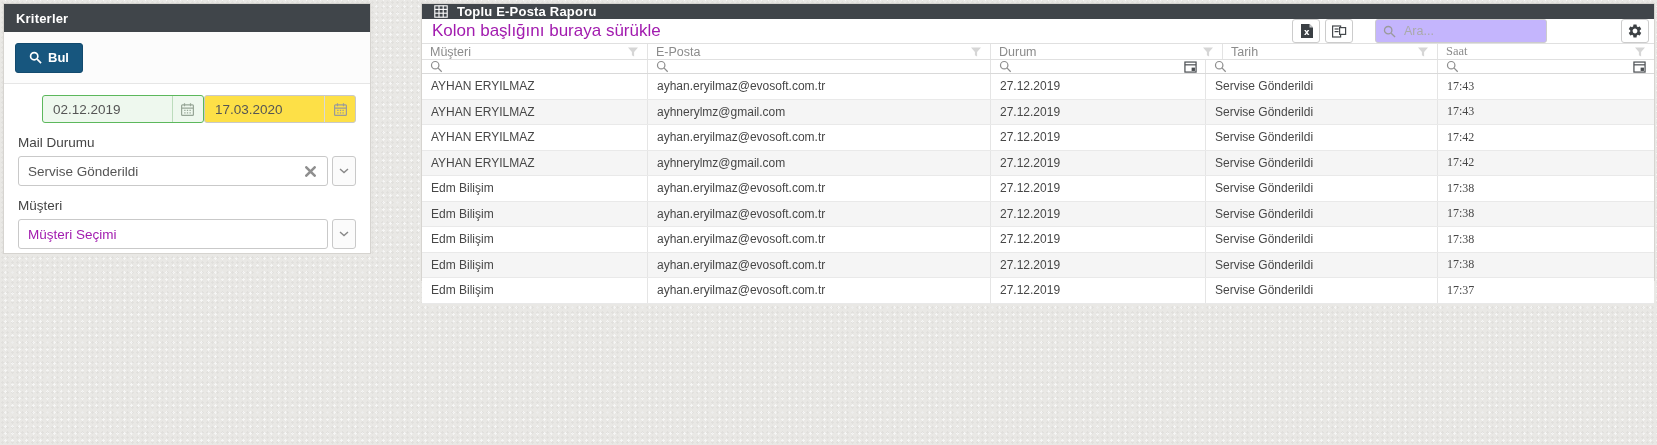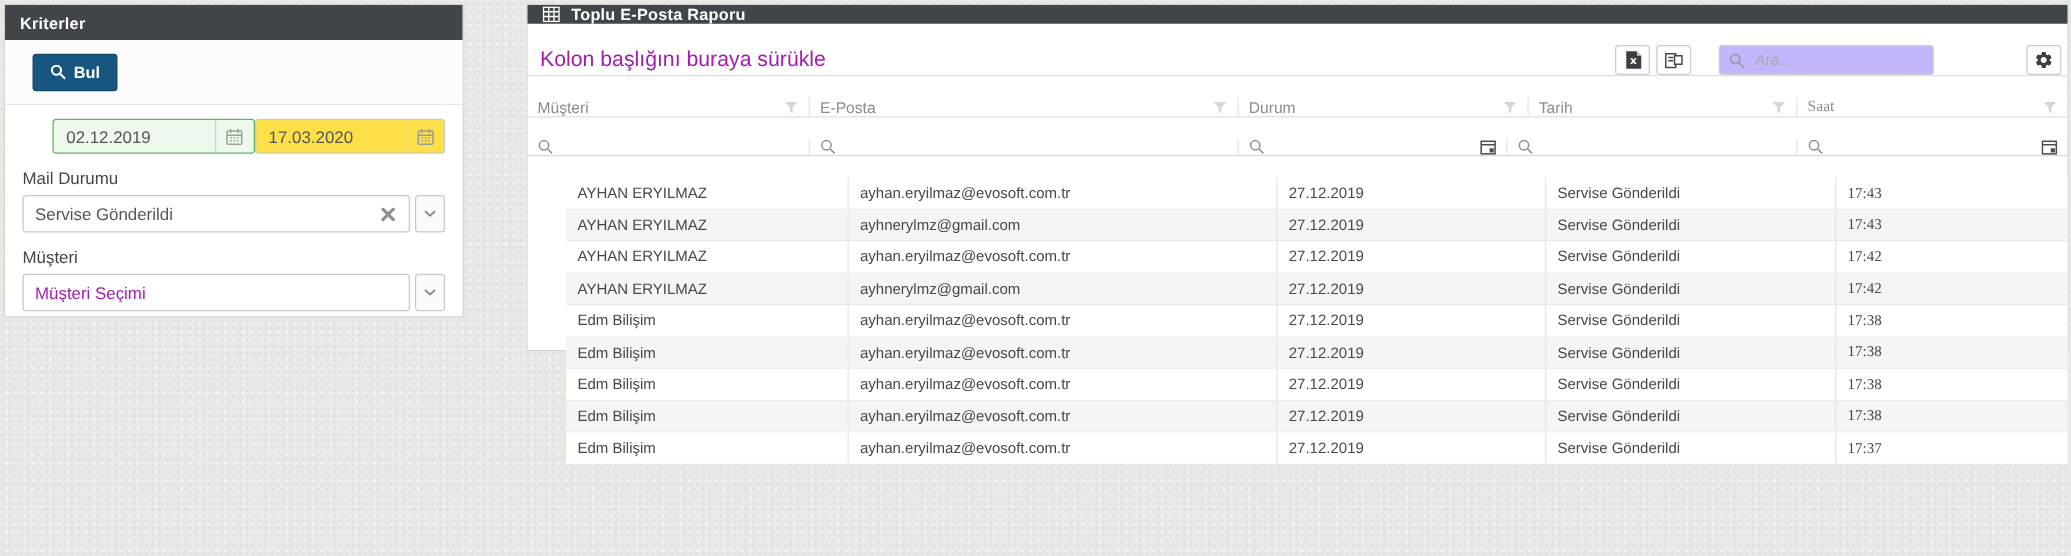--- a/index.html
+++ b/index.html
@@ -14,21 +14,21 @@
     background-position:0 0,2px 3px;
     color:#444;
   }
   .panel{position:absolute;background:#fff;border:1px solid #d6d4d0;box-sizing:border-box;}
   .panel-header{
     height:28px;background:#40454a;color:#fff;display:flex;align-items:center;
     padding:0 12px;font-size:13px;font-weight:600;letter-spacing:.2px;
   }
   
   #criteria{left:3px;top:3px;width:368px;height:251px;}
-  .bul-section{height:52px;background:#fcfcfc;border-bottom:1px solid #e6e6e6;display:flex;align-items:center;padding:0 22px;box-sizing:border-box;}
+  .bul-section{height:52px;background:#fcfcfc;border-bottom:1px solid #e6e6e6;display:flex;align-items:center;padding:0 11px;box-sizing:border-box;}
   .bul-btn{
     background:#17567e;border:1px solid #124a6e;border-radius:3px;color:#fff;
     height:30px;padding:0 13px;display:inline-flex;align-items:center;gap:6px;
     font-size:13px;font-weight:600;cursor:pointer;
   }
   .fields{padding:11px 14px 0 14px;}
   .date-row{display:flex;justify-content:space-between;padding-left:24px;}
   .date-field{
     height:28px;border:1px solid #c9c9c9;border-radius:3px;background:#fde047;
     display:flex;align-items:stretch;box-sizing:border-box;overflow:hidden;
@@ -45,21 +45,21 @@
     display:flex;align-items:center;padding:0 9px;box-sizing:border-box;cursor:pointer;
   }
   .combo-text{flex:1;font-size:13.5px;color:#555;white-space:nowrap;overflow:hidden;}
   .combo-text.placeholder{color:#a21caf;}
   .combo-arrow{
     width:24px;height:30px;margin-left:4px;border:1px solid #c9c9c9;border-radius:3px;
     background:#fbfbfb;display:flex;align-items:center;justify-content:center;cursor:pointer;box-sizing:border-box;
   }
   .clear-x{display:flex;align-items:center;cursor:pointer;padding:2px;}
   
-  #report{left:421px;top:3px;width:1234px;height:278px;display:flex;flex-direction:column;gap:17px;}
+  #report{left:421px;top:3px;width:1234px;height:278px;display:flex;flex-direction:column;}
   #report .panel-header{gap:9px;}
   .toolbar{height:30px;display:flex;align-items:center;border-bottom:1px solid #e0e0e0;padding:0 4px 0 10px;box-sizing:border-box;}
   .group-hint{flex:none;font-size:17px;color:#a21caf;font-weight:400;}
   .toolbar-spacer{flex:1;}
   .tool-btn{
     width:28px;height:24px;border:1px solid #ccc;border-radius:3px;background:#fff;
     display:flex;align-items:center;justify-content:center;cursor:pointer;margin-left:5px;box-sizing:border-box;
   }
   .search-box{
     width:172px;height:24px;border:1px solid #ccc;border-radius:3px;background:#c4b5fd;
@@ -81,21 +81,21 @@
   .hcell:last-child{border-right:none;}
   .hcell .lbl{flex:1;white-space:nowrap;overflow:hidden;}
   .filter-row{height:26px;display:flex;border-bottom:1px solid #d9d9d9;}
   .fcell{
     display:flex;align-items:center;padding:0 8px;gap:6px;box-sizing:border-box;
     border-right:1px solid #e3e3e3;cursor:text;
   }
   .fcell:last-child{border-right:none;}
   .fcell .spacer{flex:1;}
   .grid-body{flex:1;}
-  .grid-row{height:25.5px;display:flex;border-bottom:1px solid #e9e9e9;background:#fff;cursor:pointer;box-sizing:border-box;margin-left:31px;}
+  .grid-row{height:25.5px;display:flex;border-bottom:1px solid #e9e9e9;background:#fff;cursor:pointer;box-sizing:border-box;}
   .grid-row.alt{background:#f5f5f5;}
   .gcell{
     display:flex;align-items:center;padding:0 9px;box-sizing:border-box;
     border-right:1px solid #e5e5e5;font-size:12px;color:#474747;white-space:nowrap;overflow:hidden;
   }
   .gcell:last-child{border-right:none;}
   .w0{width:226px;flex:none;}
   .w1{width:343px;flex:none;}
   .w2{width:215px;flex:none;}
   .w3{width:232px;flex:none;}

